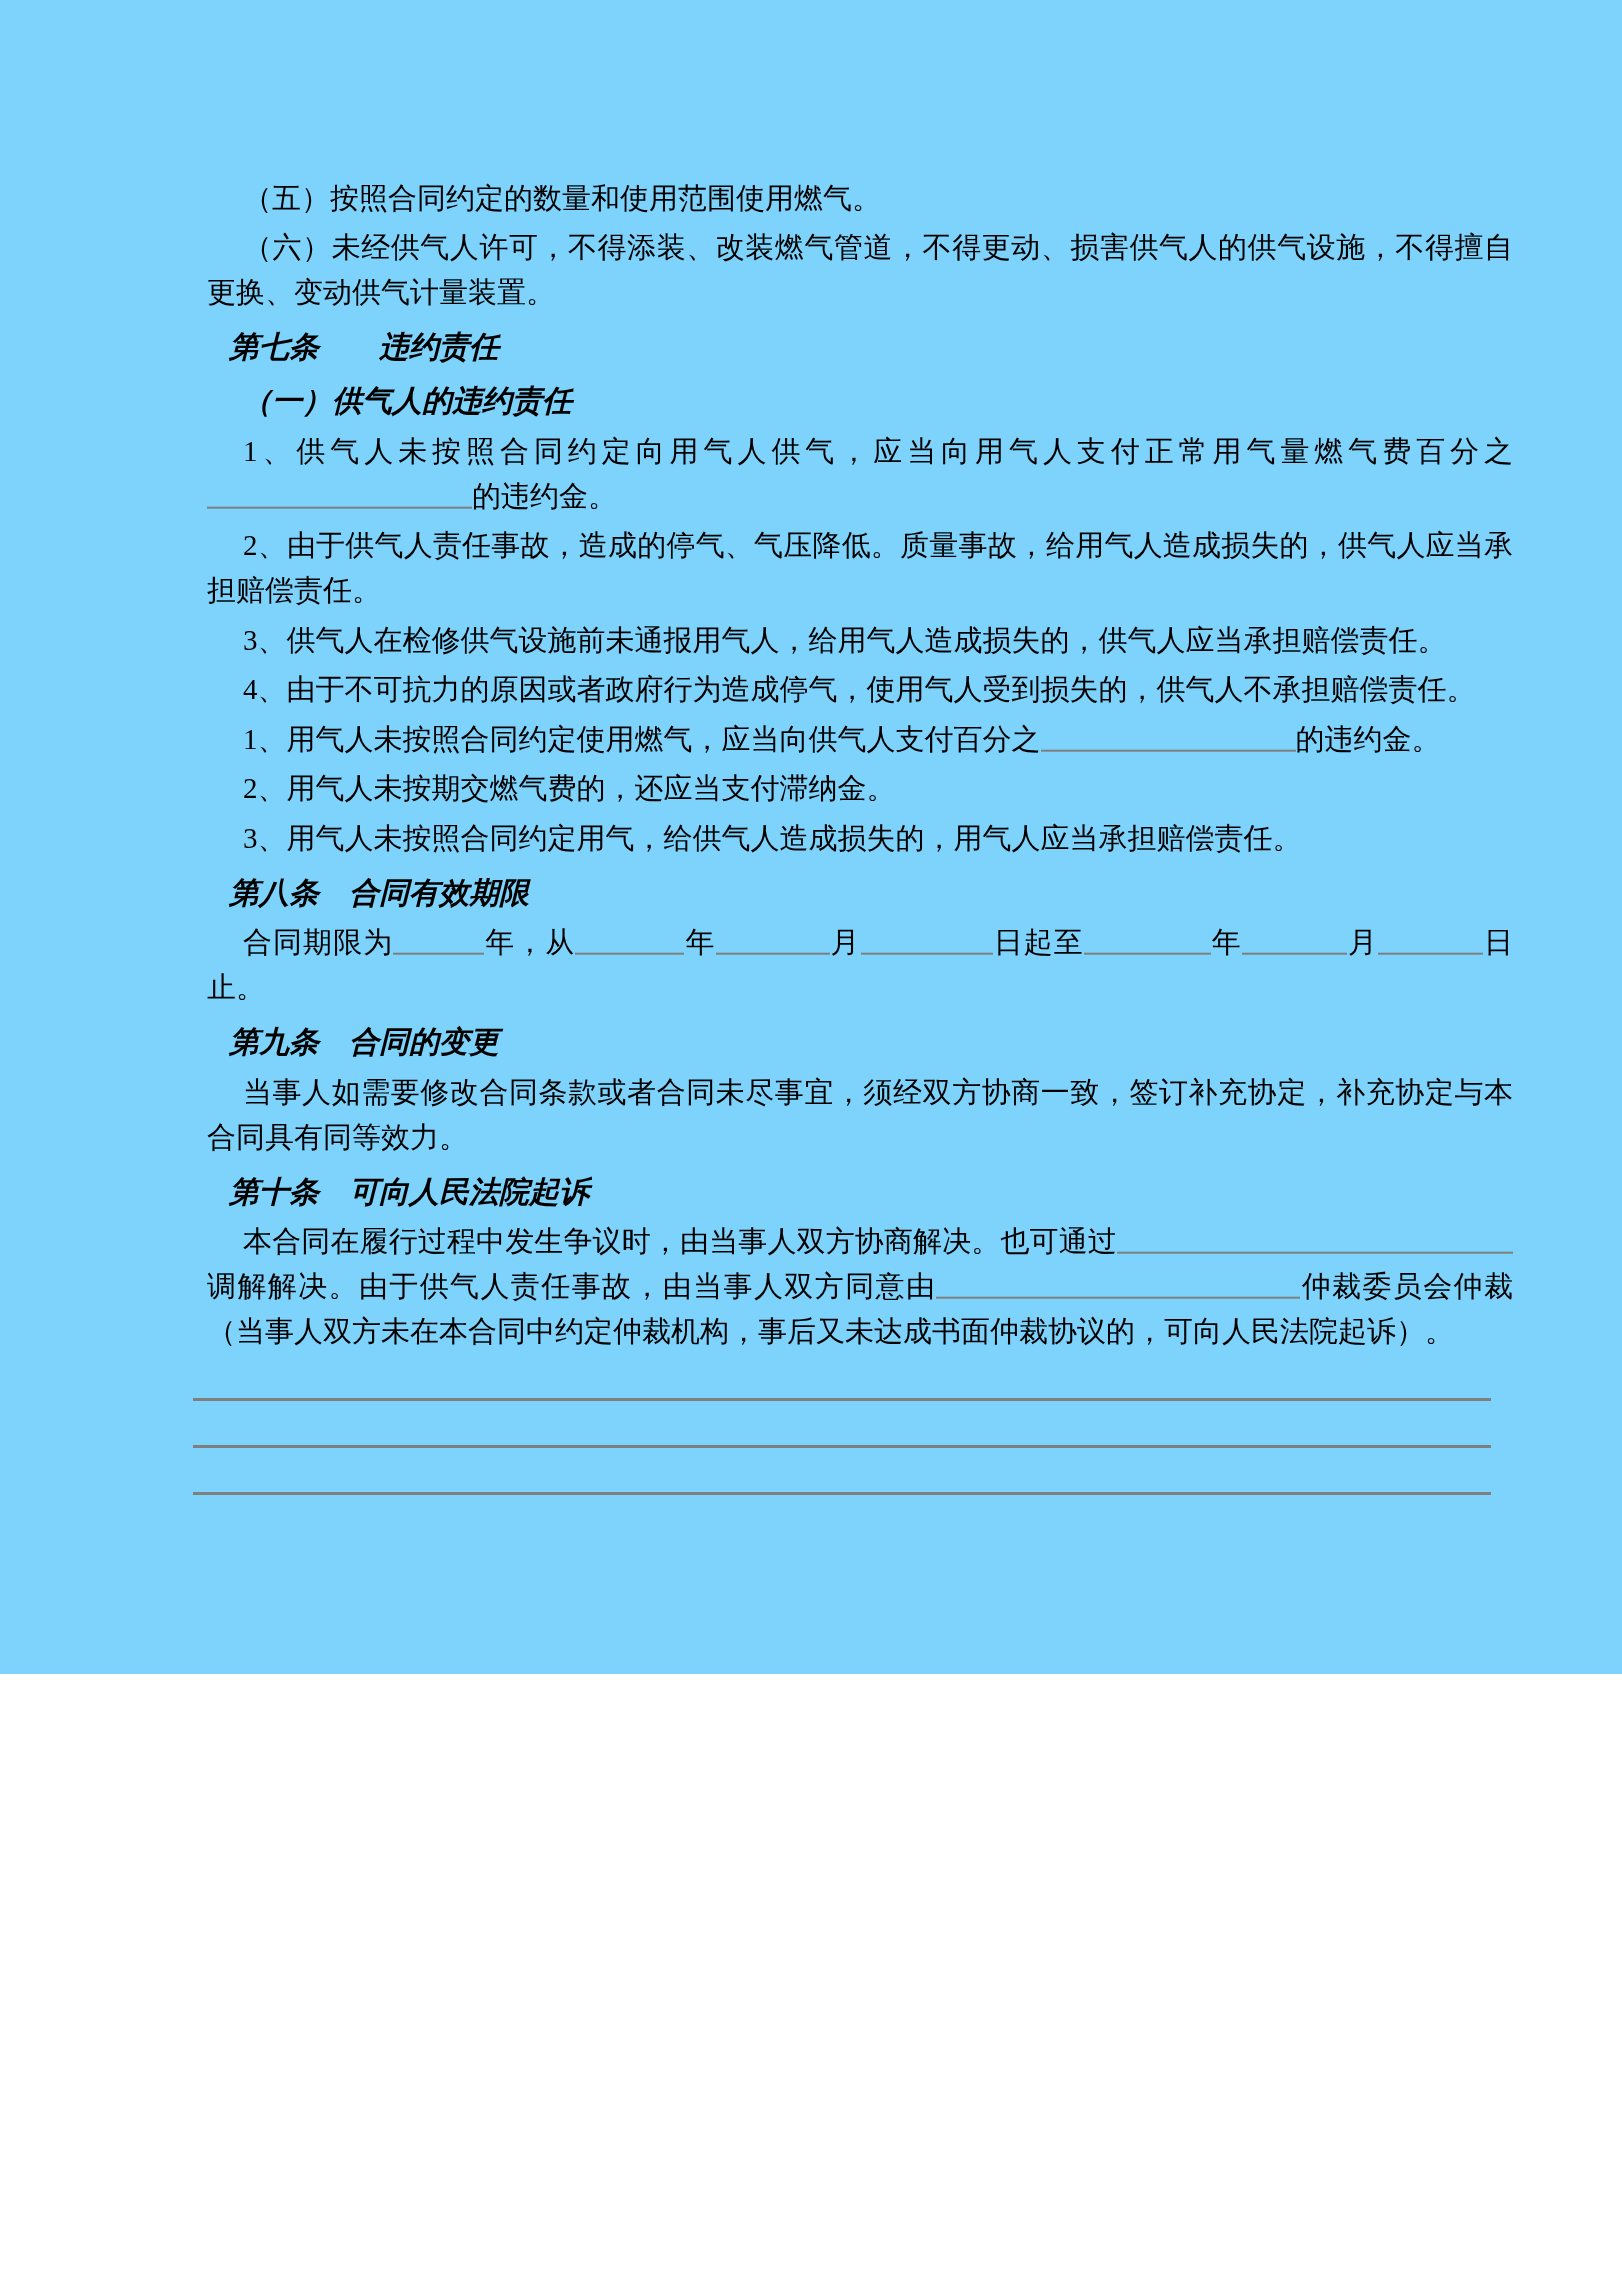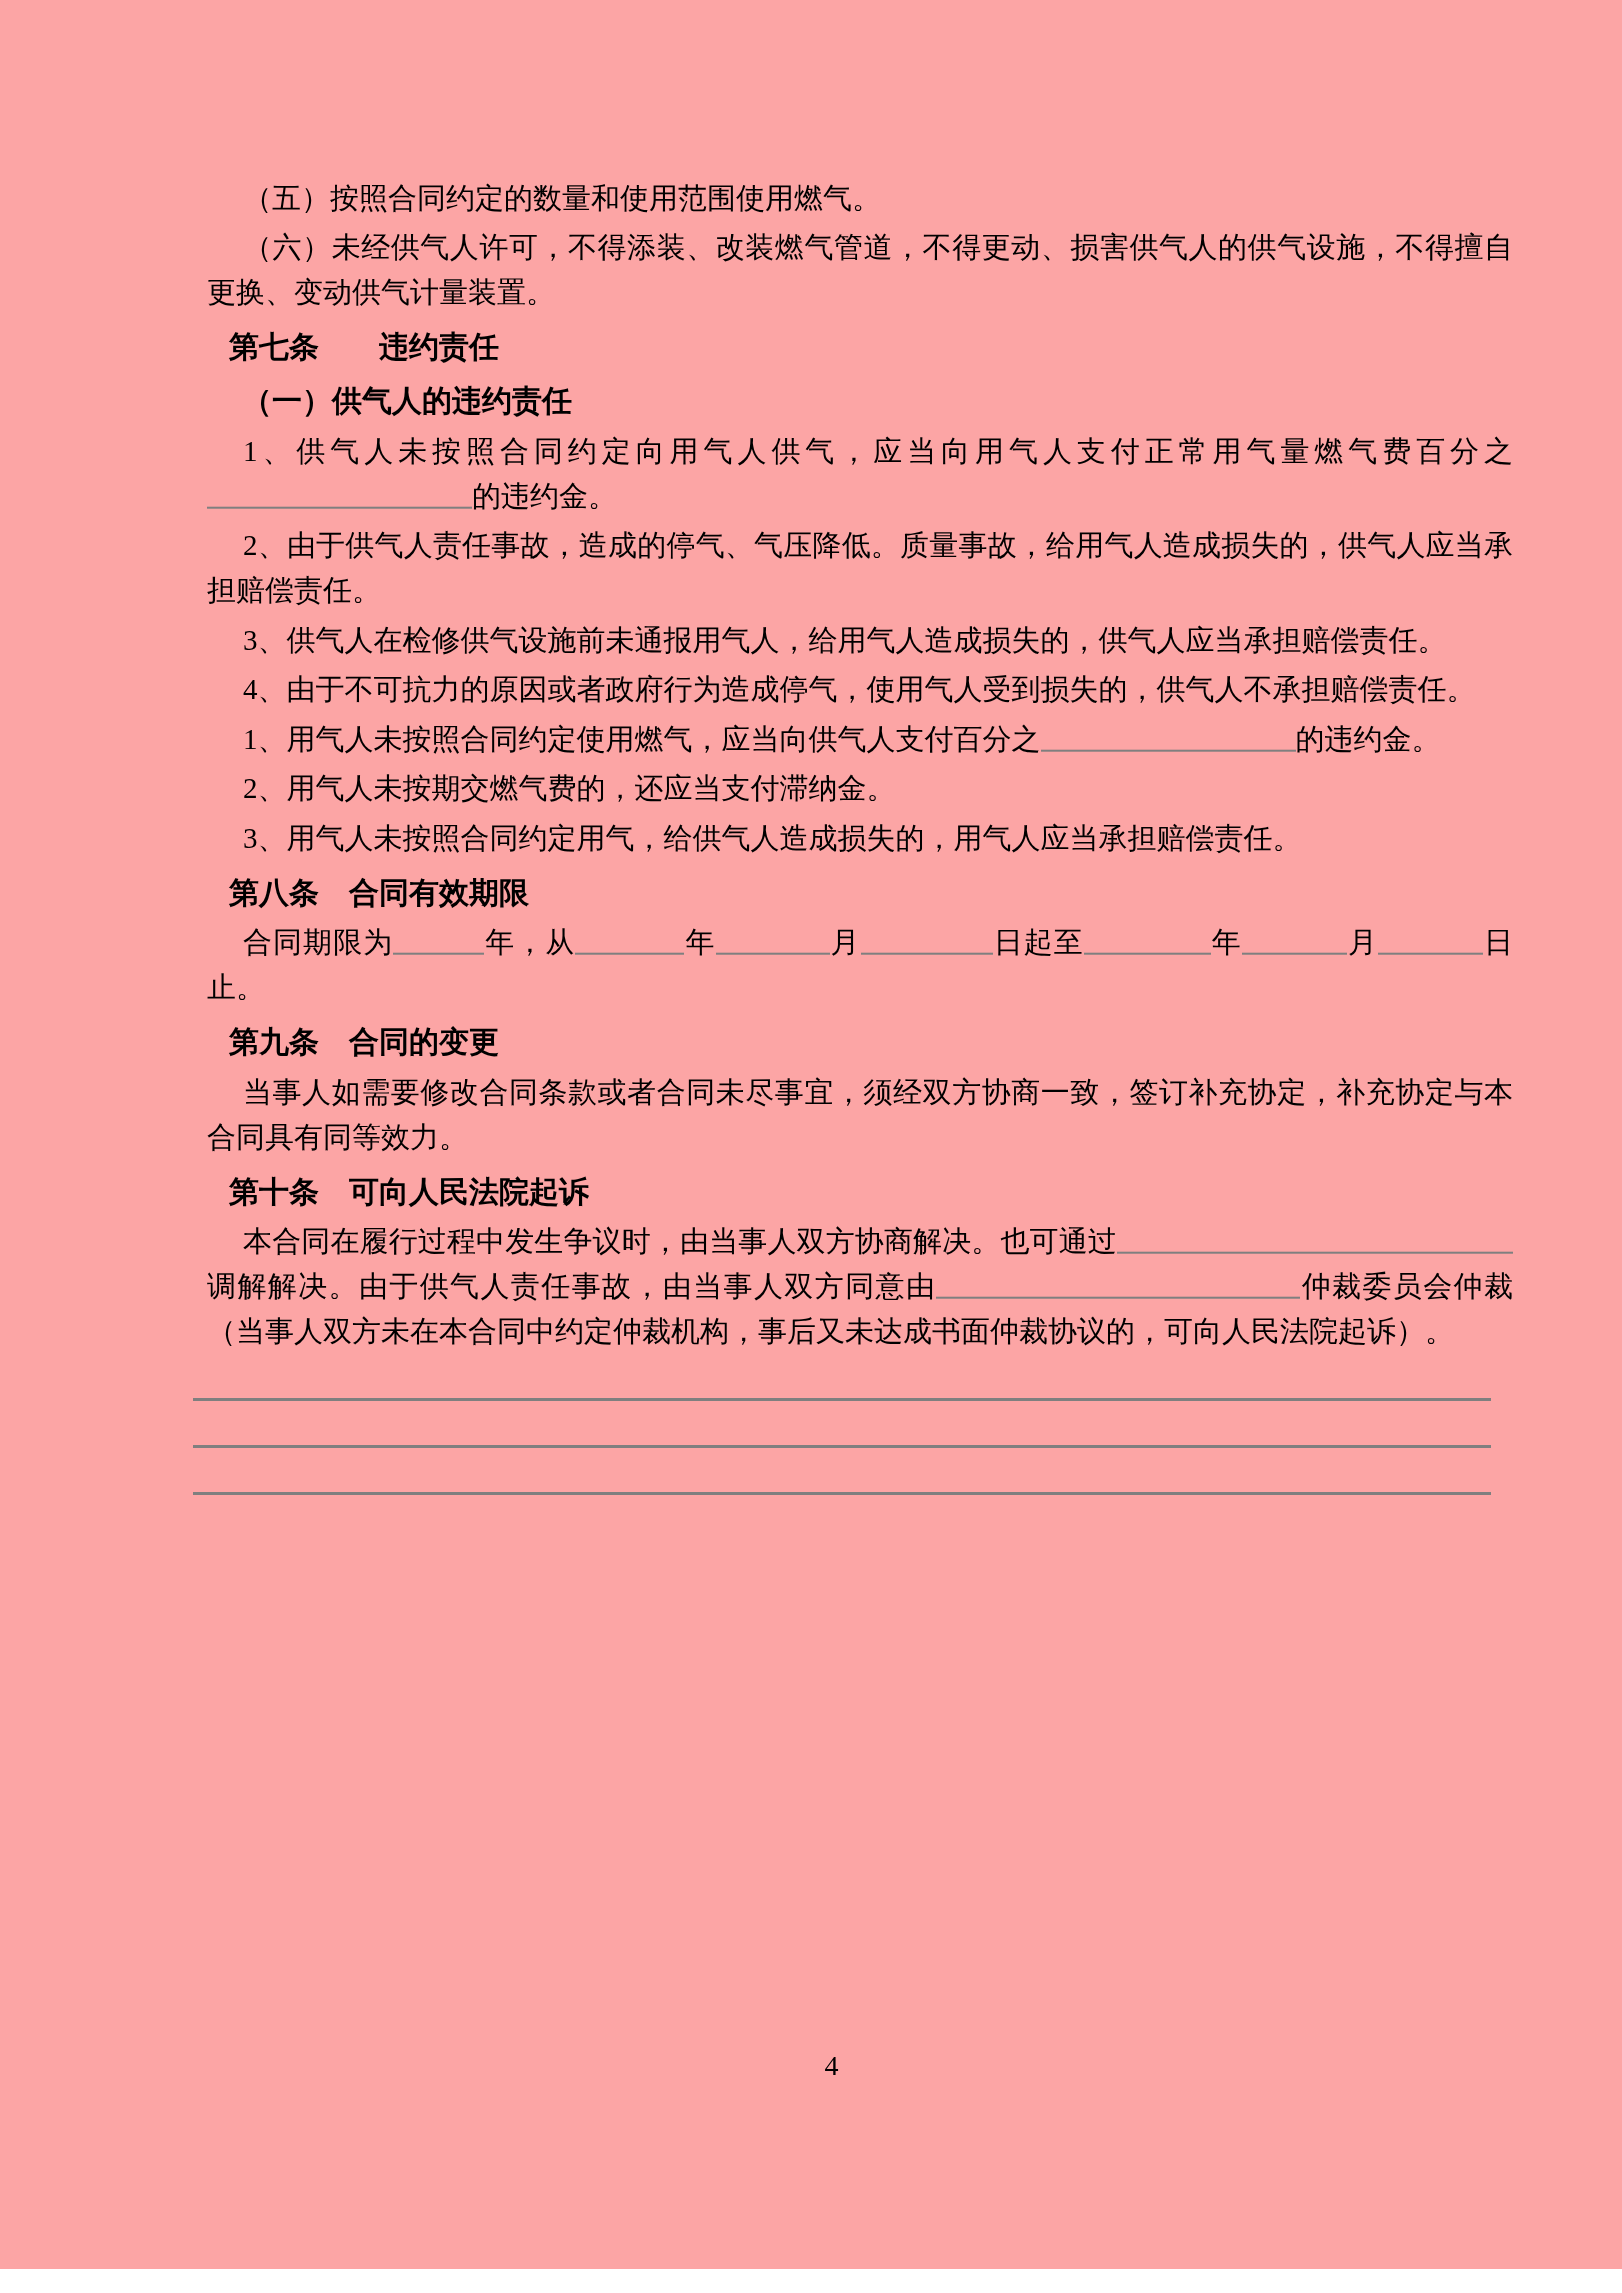--- a/index.html
+++ b/index.html
@@ -4,22 +4,22 @@
 <title>Document</title>
 <style>
   html, body {
     margin: 0;
     padding: 0;
     background: #ffffff;
   }
   .page {
     position: relative;
     width: 1623px;
-    height: 2269px;
-    background: #fca5a5;
+    height: 1674px;
+    background: #7dd3fc;
     color: #000000;
     font-family: "Liberation Serif", "DejaVu Serif", serif;
     overflow: hidden;
   }
   .content {
     position: absolute;
     left: 207px;
     top: 171px;
     width: 1306px;
   }
@@ -31,20 +31,21 @@
     text-align: justify;
     word-break: normal;
   }
   .heading {
     font-family: "Liberation Sans", "DejaVu Sans", sans-serif;
     font-weight: bold;
     font-size: 30px;
     line-height: 45px;
     margin: 9px 0 5.5px 0;
     text-indent: 22px;
+    font-style: italic;
   }
   .heading.h-sub {
     text-indent: 35px;
   }
   .blank {
     display: inline-block;
     width: 91px;
     height: 5.5px;
     border-bottom: 2.7px solid #7f7f7f;
     transform: translateY(2.7px);

